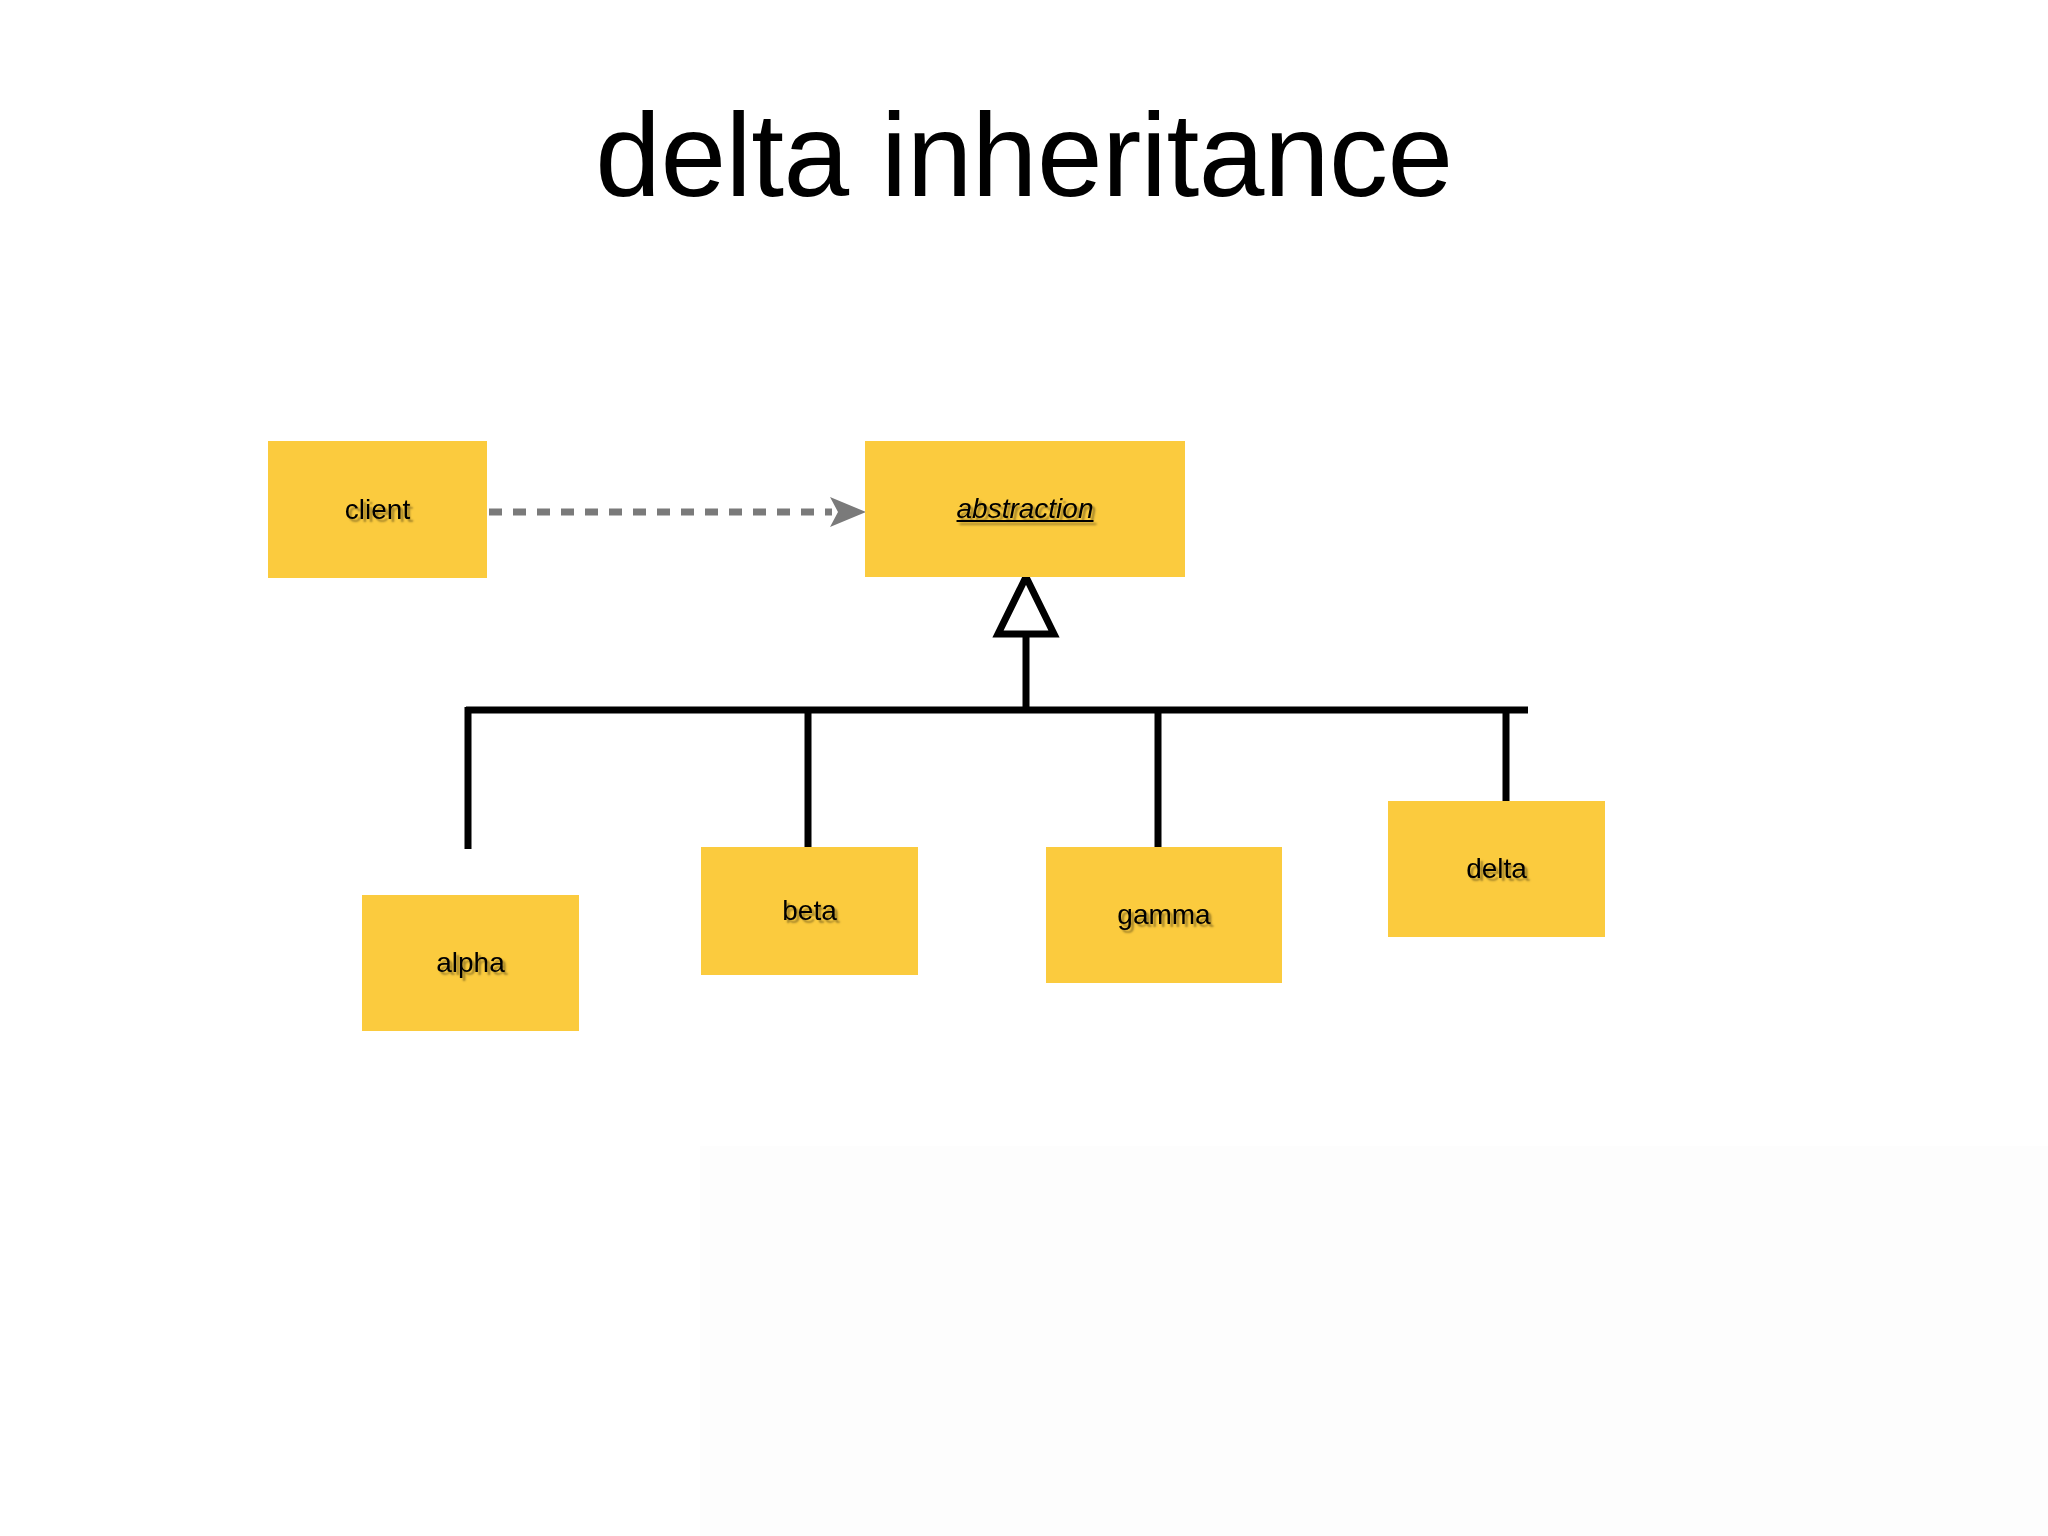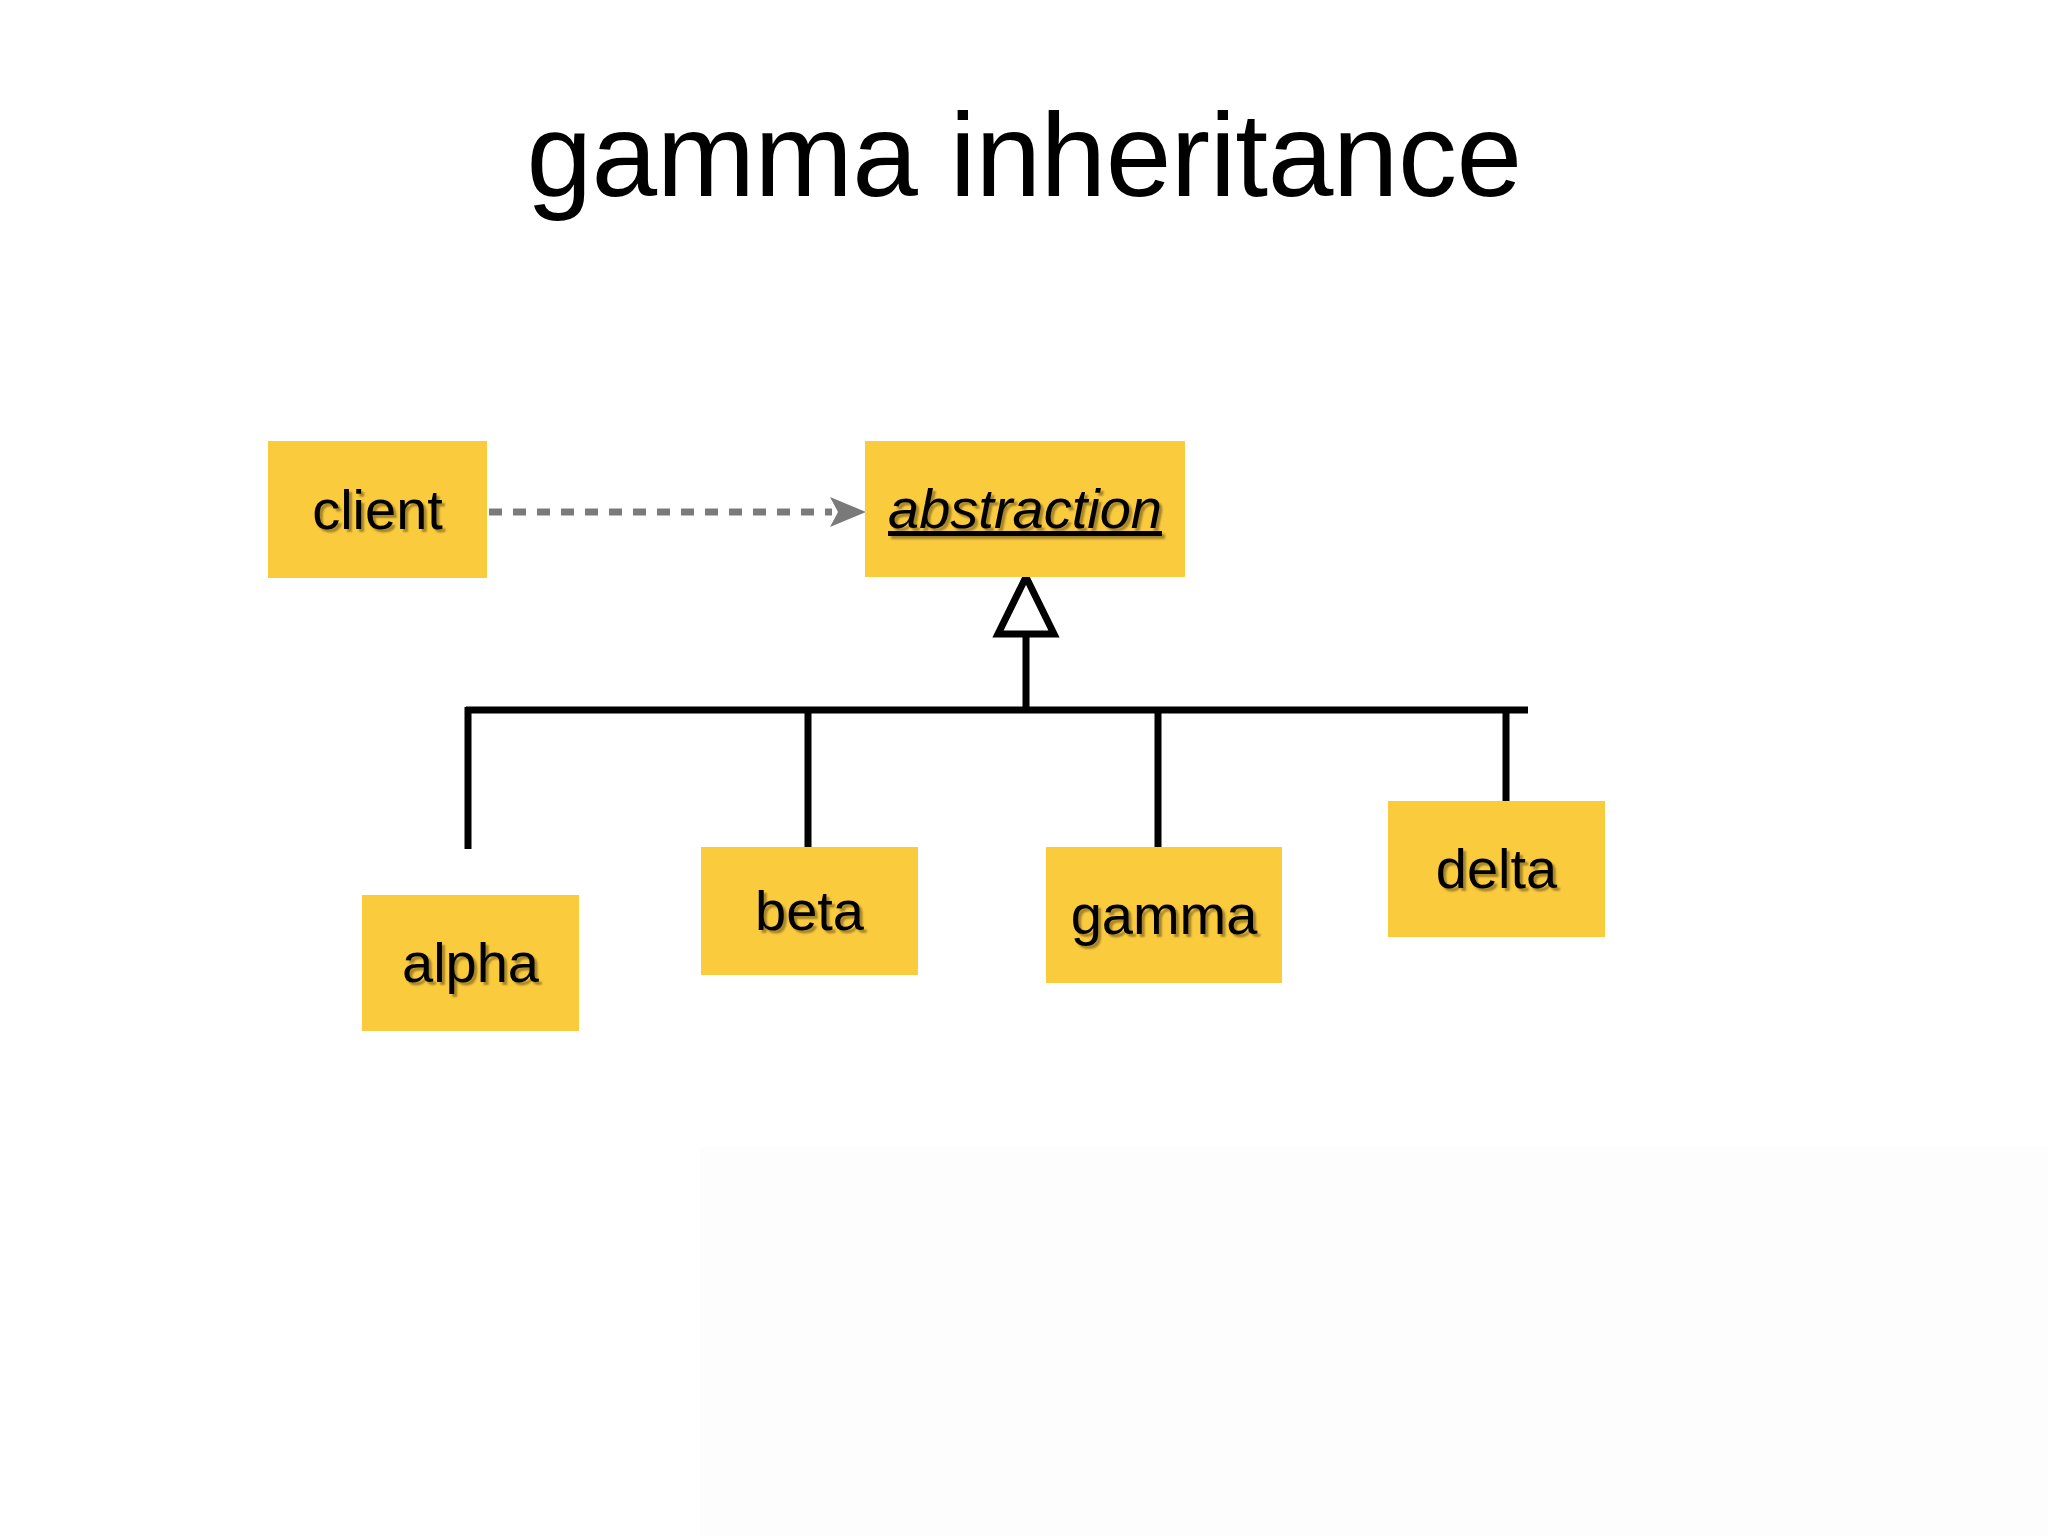--- a/index.html
+++ b/index.html
@@ -39,21 +39,21 @@
   .uml-box {
     position: absolute;
     background: #fbcb3e;
     display: flex;
     align-items: center;
     justify-content: center;
     box-sizing: border-box;
   }
   .uml-box .box-label {
     font-family: "Liberation Sans", "DejaVu Sans", sans-serif;
-    font-size: 56px;
+    font-size: 28px;
     font-weight: 400;
     color: #000000;
     line-height: 1;
     text-shadow: 3px 3px 2px rgba(0,0,0,0.34);
     white-space: nowrap;
   }
   .uml-box.abstract .box-label {
     font-style: italic;
     text-decoration: underline;
   }
@@ -87,21 +87,21 @@
     background: #fdfdfd;
   }
 </style>
 </head>
 <body>
 
 <div id="slide">
 
   <div id="bg-seam"></div>
 
-  <div id="slide-title">gamma inheritance</div>
+  <div id="slide-title">delta inheritance</div>
 
   <svg id="connectors" viewBox="0 0 2048 1536">
 
      abstraction (dashed, gray, filled arrowhead) --&gt;
     <g>
       <line class="hit" x1="489" y1="512" x2="832" y2="512" stroke="#7a7a7a" stroke-width="7" stroke-dasharray="13 11"></line>
       <path d="M 866 512 L 830 497 L 838 512 L 830 527 Z" fill="#7a7a7a"></path>
     </g>
 
     

